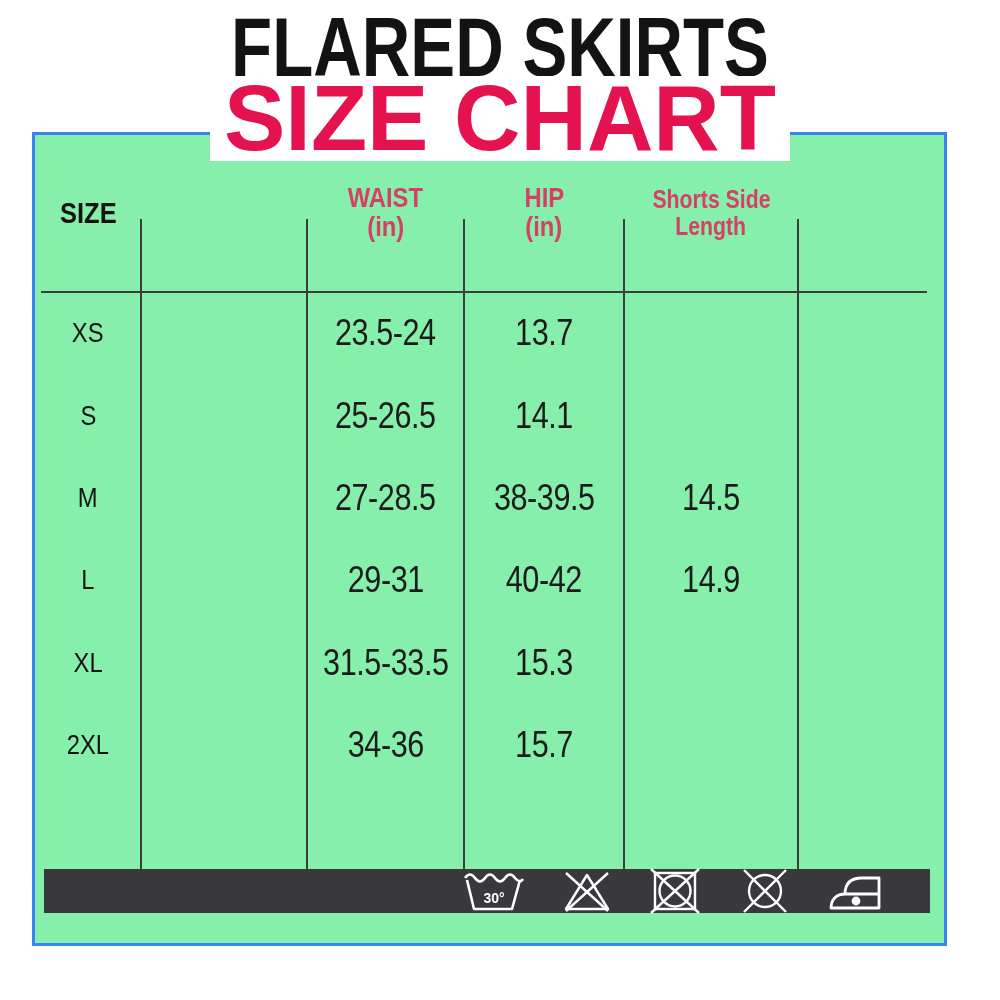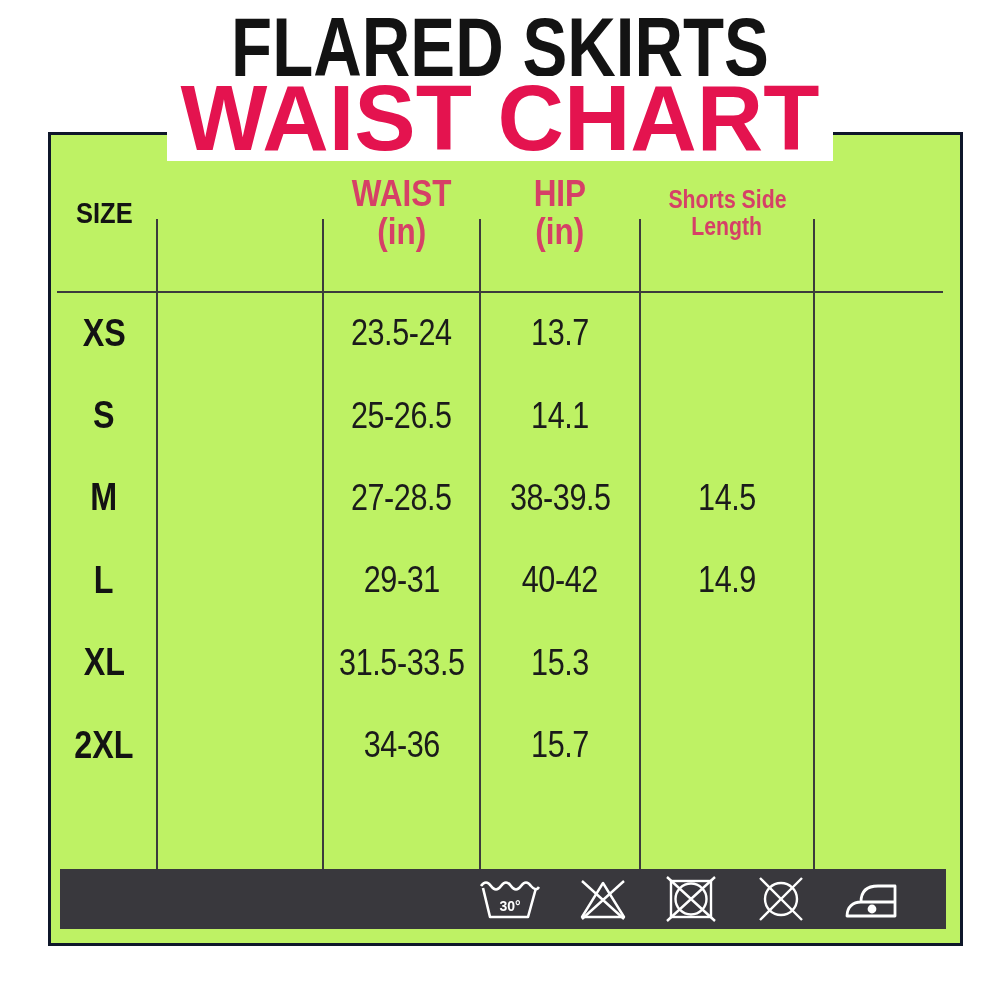--- a/index.html
+++ b/index.html
@@ -14,55 +14,55 @@
 
   
   .title-wrap { position:absolute; top:2px; left:0; width:100%; text-align:center; z-index:2; }
   .title { font-size:83px; line-height:1.0; font-weight:700; color:#131313; letter-spacing:0px; }
 
   .subtitle-wrap { position:absolute; top:72px; left:0; width:100%; text-align:center; z-index:3; }
   .subtitle-bg { display:inline-block; background:#ffffff; padding:0 14px; }
   .subtitle { font-size:92px; line-height:0.92; font-weight:700; color:#e4134f; transform:scaleX(0.84); }
 
   
-  .box { position:absolute; left:48px; top:128px; width:915px; height:814px; border:3px solid #0f172a; background:#bef264; z-index:1; }
+  .box { position:absolute; left:32px; top:128px; width:915px; height:814px; border:3px solid #3b82f6; background:#86efac; z-index:1; }
 
   
   .vline { position:absolute; width:2px; top:84px; height:650px; background:#3c3c3c; }
   .v1{left:105px;} .v2{left:271px;} .v3{left:428px;} .v4{left:588px;} .v5{left:762px;}
   .hline { position:absolute; left:6px; top:156px; width:886px; height:2px; background:#3c3c3c; }
 
   .cols { display:grid; grid-template-columns:106px 166px 157px 160px 174px 146px; align-items:center; justify-items:center; }
 
   .hdr { position:absolute; top:0; left:0; width:909px; height:156px; }
   .hdr-size { font-size:30px; font-weight:700; color:#131313; }
-  .hdr-pink { display:flex; flex-direction:column; align-items:center; line-height:1.02; font-size:37px; font-weight:700; color:#d64067; }
+  .hdr-pink { display:flex; flex-direction:column; align-items:center; line-height:1.02; font-size:28px; font-weight:700; color:#d64067; }
   .hdr-pink-sm { font-size:25px; line-height:1.08; }
 
   .rows { position:absolute; top:157px; left:0; width:909px; }
   .row { height:82.4px; }
-  .cell-size { font-size:38px; font-weight:700; color:#131313; }
+  .cell-size { font-size:28px; font-weight:400; color:#131313; }
   .cell-val  { font-size:36px; font-weight:400; color:#1b1b1b; letter-spacing:-0.5px; }
 
   
-  .care-bar { position:absolute; left:9px; top:734px; width:886px; height:60px; background:#39383d;
+  .care-bar { position:absolute; left:9px; top:734px; width:886px; height:44px; background:#39383d;
               display:flex; align-items:center; justify-content:flex-end; gap:36px; padding-right:42px; }
   .care-icon { display:block; }
   .care-icon path, .care-icon line, .care-icon circle, .care-icon rect, .care-icon polyline { vector-effect:none; }
 </style>
 </head>
 <body>
 
 <div class="page">
 
   <div class="title-wrap">
     <span class="title cx">FLARED SKIRTS</span>
   </div>
   <div class="subtitle-wrap">
-    <span class="subtitle-bg"><span class="subtitle">WAIST CHART</span></span>
+    <span class="subtitle-bg"><span class="subtitle">SIZE CHART</span></span>
   </div>
 
   <div class="box">
 
     <div class="vline v1"></div>
     <div class="vline v2"></div>
     <div class="vline v3"></div>
     <div class="vline v4"></div>
     <div class="vline v5"></div>
     <div class="hline"></div>

